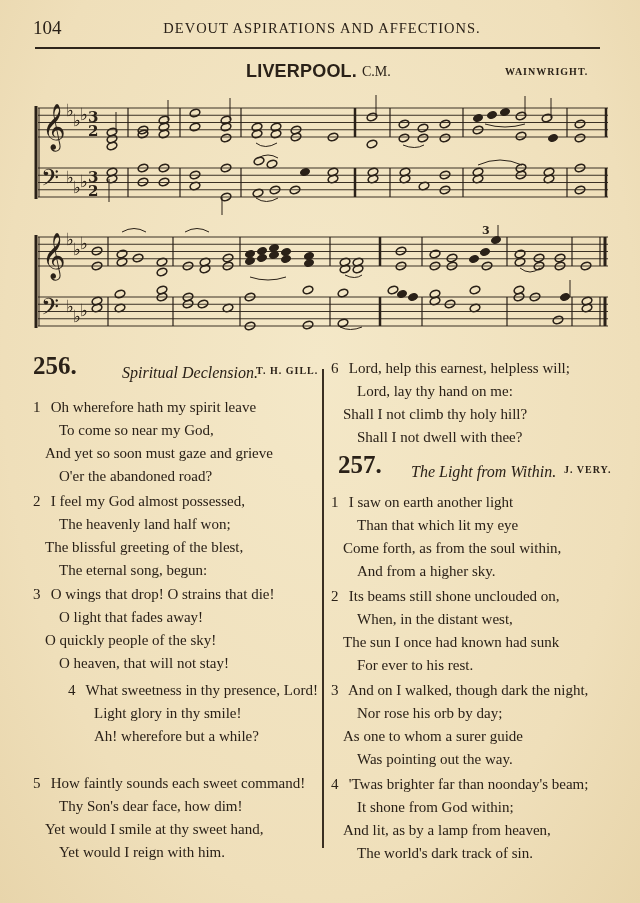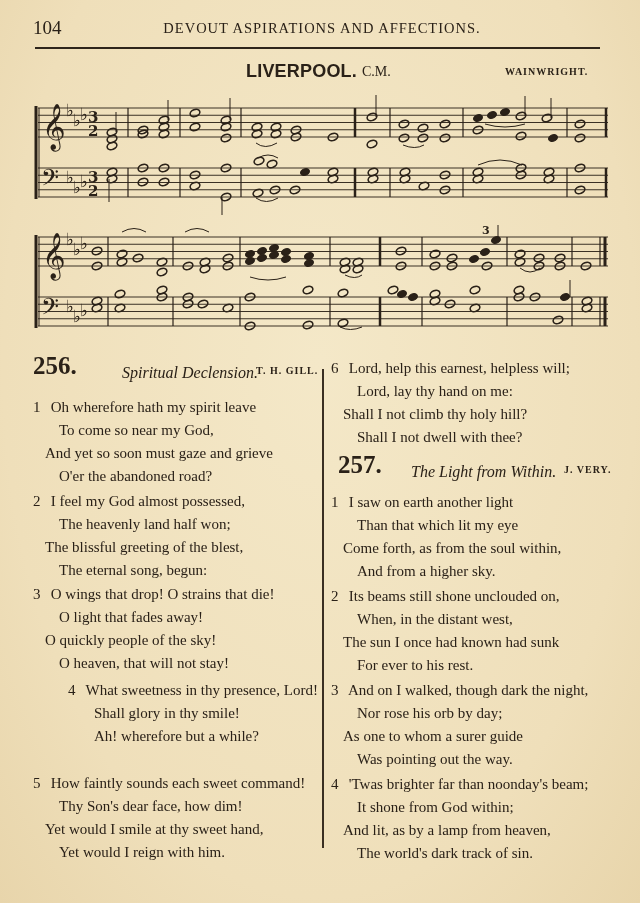--- a/index.html
+++ b/index.html
@@ -332,21 +332,21 @@
   <span class="line l2">The eternal song, begun:</span>
 </div>
 <div class="verse" style="left:33px; top:583px;">
   <span class="line l1"><span class="vnum">3</span> <span>O wings that drop! O strains that die!</span></span>
   <span class="line l2">O light that fades away!</span>
   <span class="line l3">O quickly people of the sky!</span>
   <span class="line l2">O heaven, that will not stay!</span>
 </div>
 <div class="verse" style="left:33px; top:679px;margin-left:35px;">
   <span class="line l1"><span class="vnum">4</span> <span>What sweetness in thy presence, Lord!</span></span>
-  <span class="line l2">Shall glory in thy smile!</span>
+  <span class="line l2">Light glory in thy smile!</span>
   <span class="line l2">Ah! wherefore but a while?</span>
 </div>
 <div class="verse" style="left:33px; top:772px;">
   <span class="line l1"><span class="vnum">5</span> <span>How faintly sounds each sweet command!</span></span>
   <span class="line l2">Thy Son's dear face, how dim!</span>
   <span class="line l3">Yet would I smile at thy sweet hand,</span>
   <span class="line l2">Yet would I reign with him.</span>
 </div>
 
 <div class="verse" style="left:331px; top:357px;">

